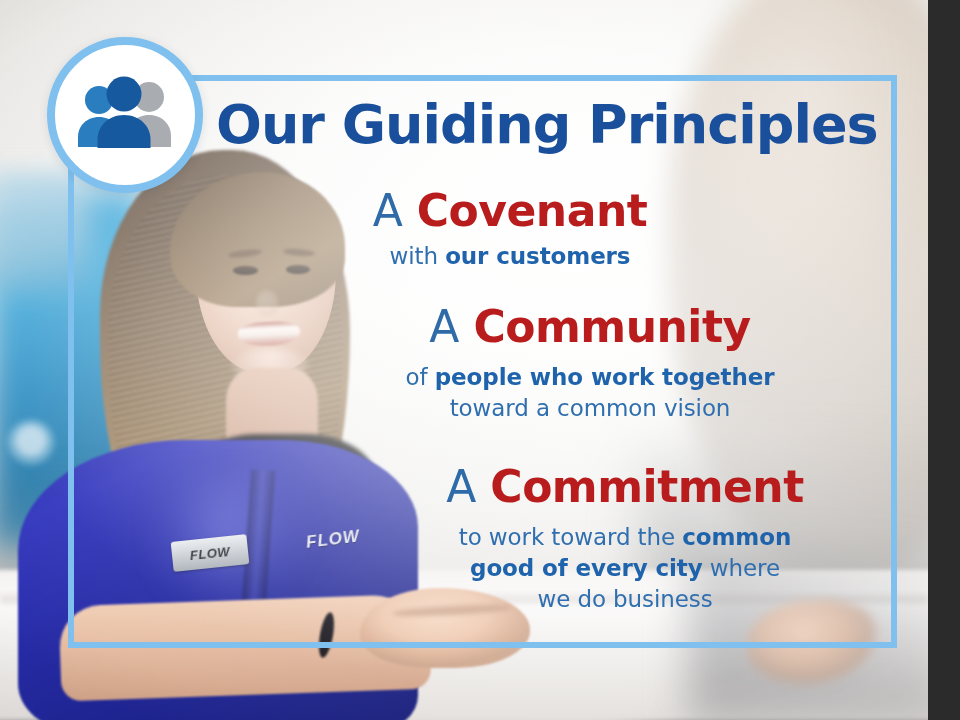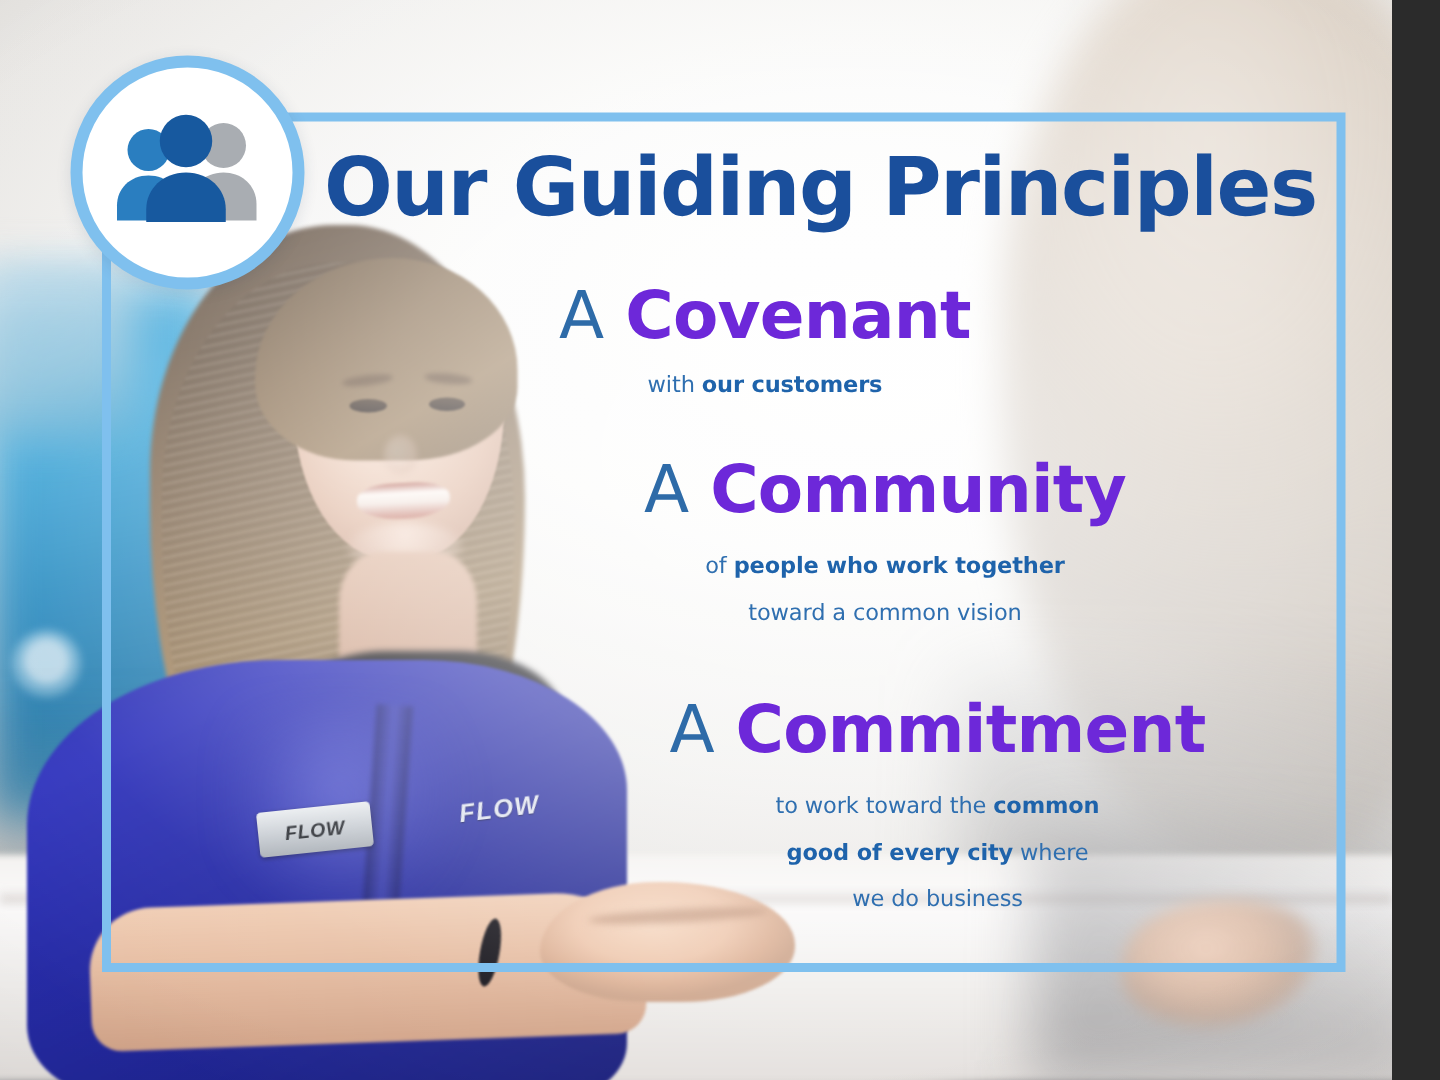--- a/index.html
+++ b/index.html
@@ -358,25 +358,25 @@
     color: #2272c4;
     letter-spacing: -.5px;
   }
   .p-head .art {
     font-weight: 400;
     color: #2e6ba8;
     letter-spacing: 0;
   }
   .p-head .key {
     font-weight: 700;
-    color: #6d28d9;
+    color: #b91c1c;
   }
   .p-sub {
     font-family: "DejaVu Sans", sans-serif;
-    font-size: 15px;
+    font-size: 23px;
     line-height: 31px;
     color: #2f6fb0;
     font-weight: 400;
     letter-spacing: -.1px;
   }
   .p-sub b { font-weight: 700; color: #1e63ab; }
 
   
   #principle-covenant   { left: 250px; top: 186px; width: 520px; }
   #principle-community  { left: 330px; top: 302px; width: 520px; }

